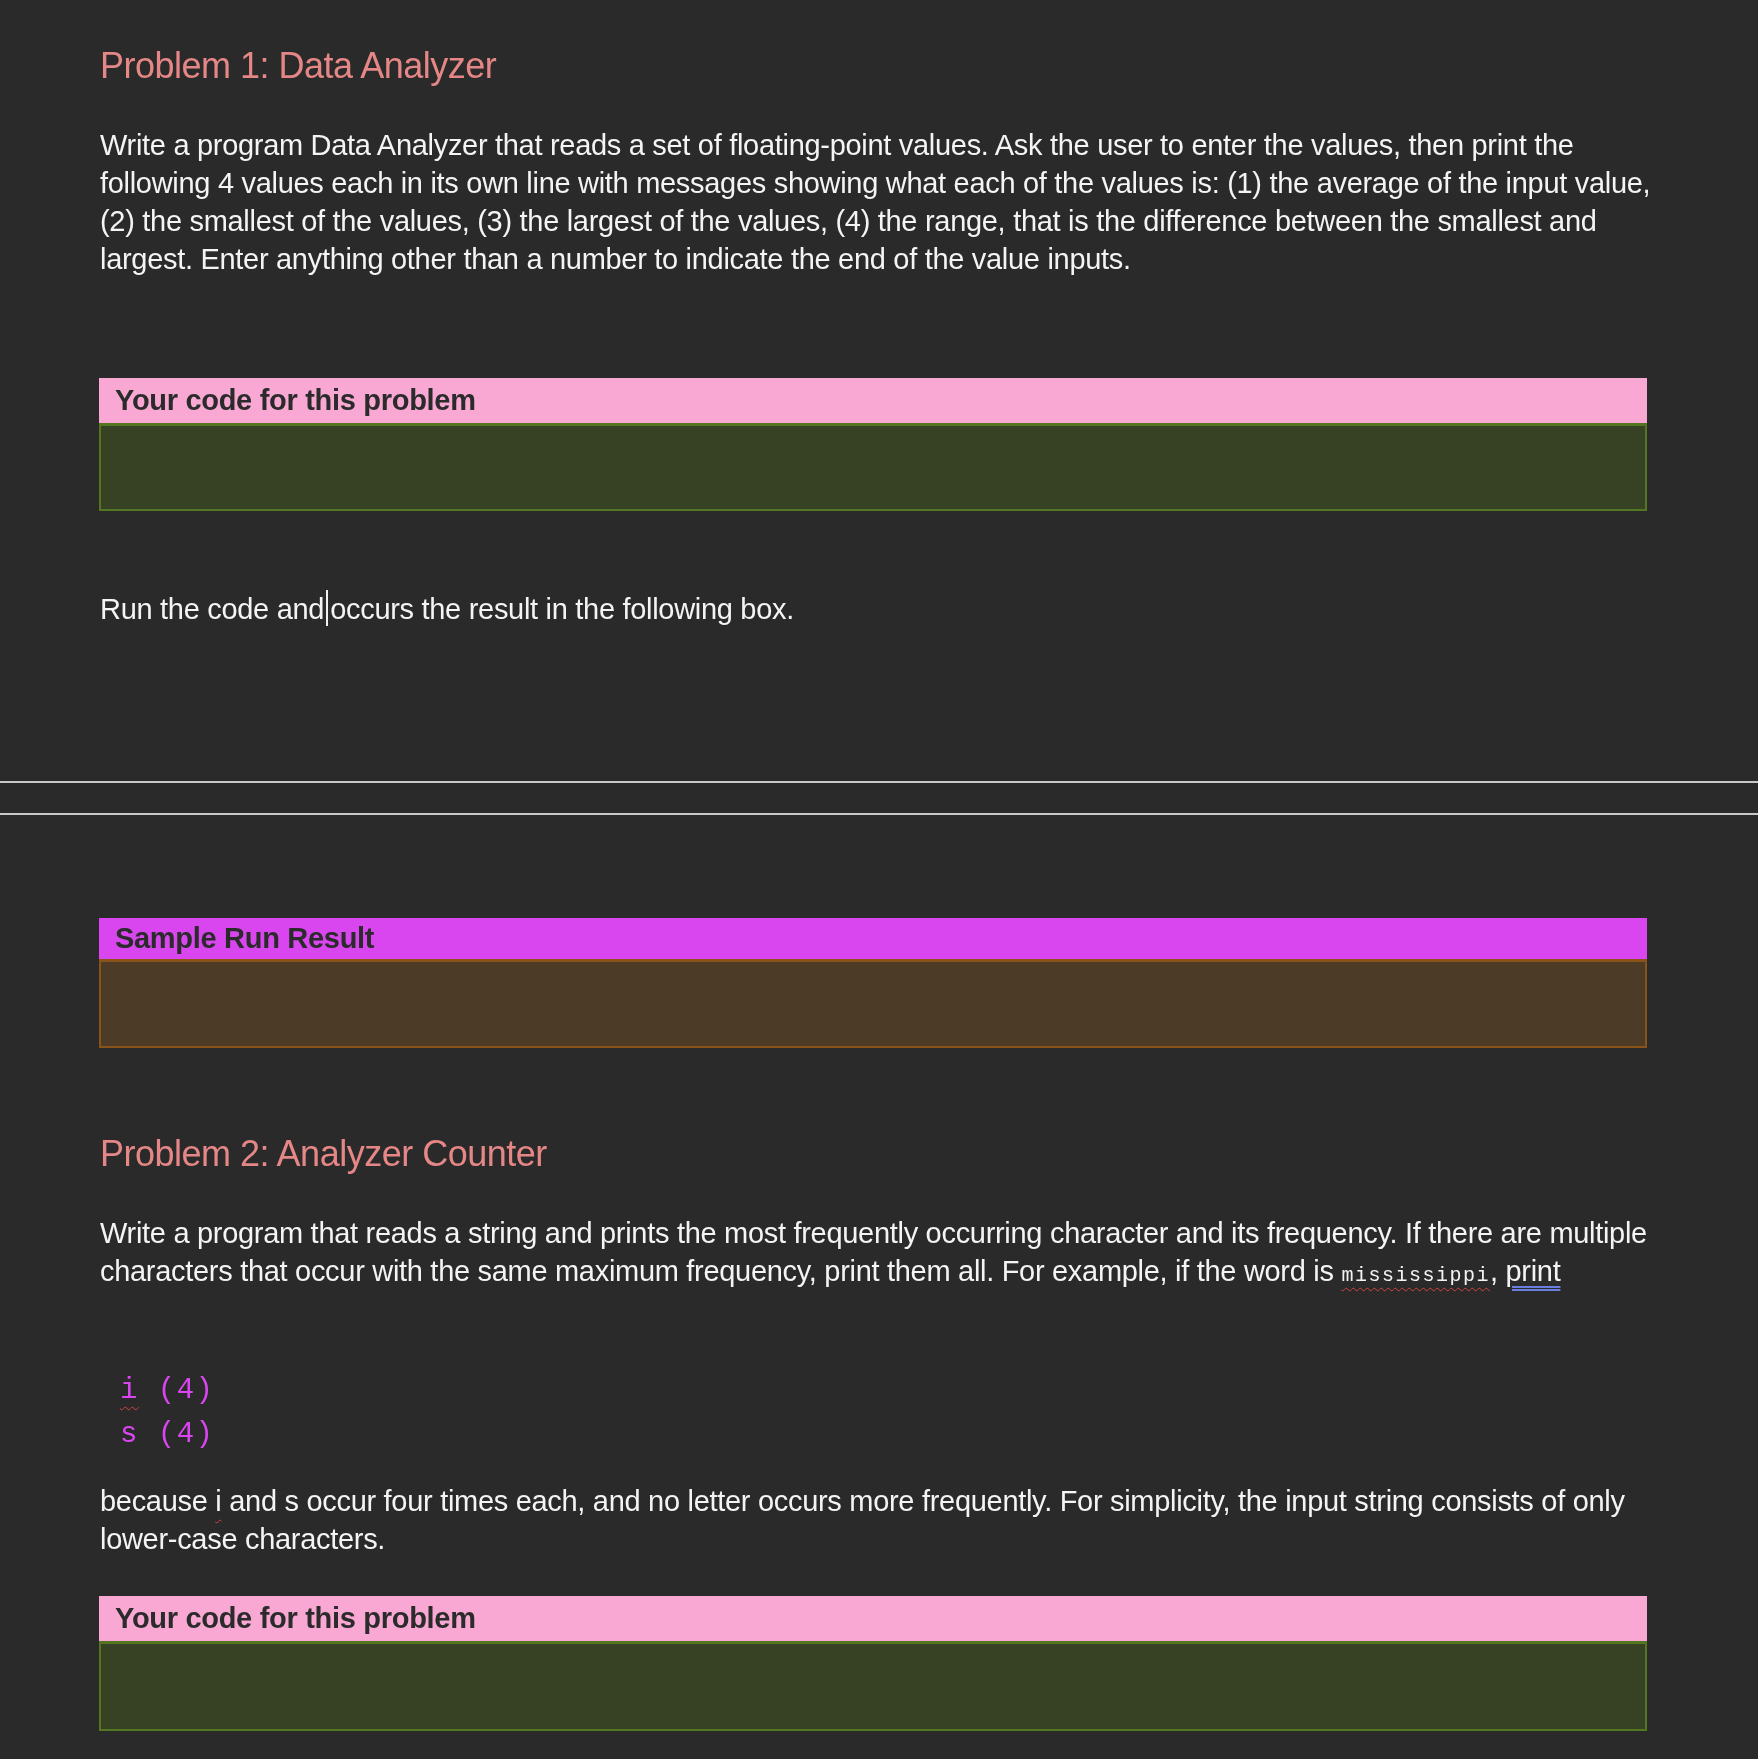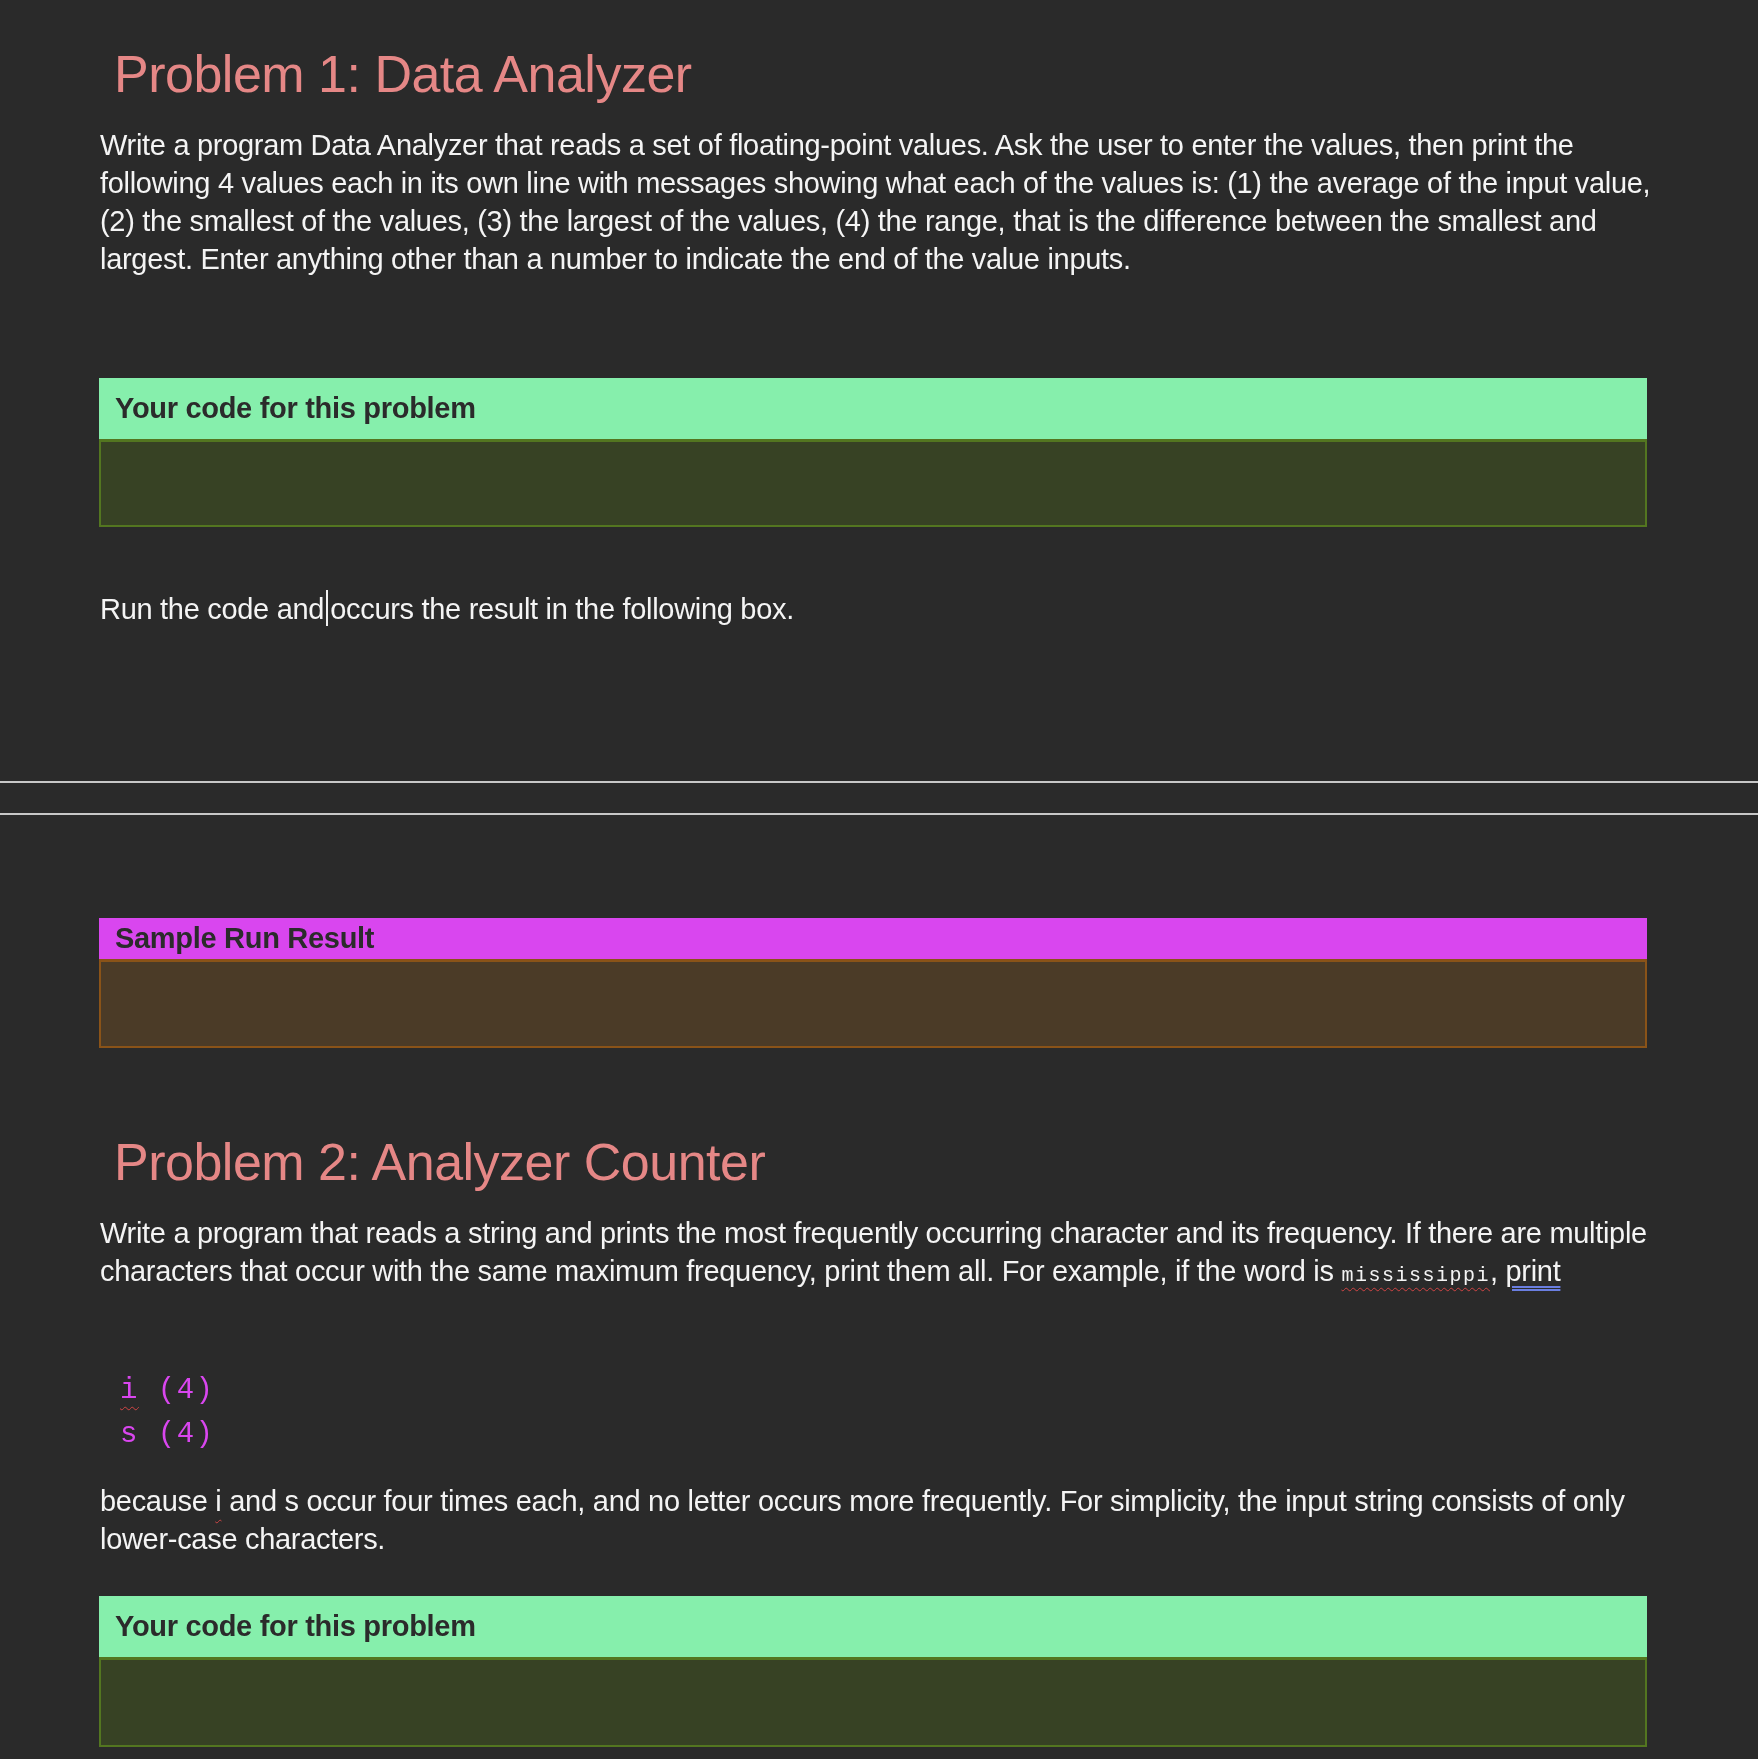--- a/index.html
+++ b/index.html
@@ -10,22 +10,22 @@
     body {
       width: 1758px;
       height: 1759px;
       position: relative;
       overflow: hidden;
       font-family: "Liberation Sans", "DejaVu Sans", sans-serif;
       color: #f2f2f2;
     }
     .abs { position: absolute; }
     .heading {
-      left: 114px;
-      font-size: 52px;
+      left: 100px;
+      font-size: 36px;
       color: #e58786;
       font-weight: normal;
       margin: 0;
       line-height: 1.1;
       white-space: nowrap;
       letter-spacing: -0.5px;
     }
     .para {
       left: 100px;
       width: 1560px;
@@ -47,21 +47,21 @@
       color: #2b2b2b;
       padding-left: 16px;
       box-sizing: border-box;
       display: flex;
       align-items: center;
       letter-spacing: -0.3px;
     }
     .box-body {
       box-sizing: border-box;
     }
-    .green .box-header { background: #86efac; height: 64px; border-bottom: 3px solid #537620; }
+    .green .box-header { background: #f9a8d4; height: 48px; border-bottom: 3px solid #537620; }
     .green .box-body { background: #374224; border: 2px solid #537620; border-top: none; height: 85px; }
     .orange .box-header { background: #d946ef; height: 44px; border-bottom: 3px solid #8a5318; }
     .orange .box-body { background: #4b3b27; border: 2px solid #8a5318; border-top: none; height: 86px; }
     .hrule {
       position: absolute;
       left: 0;
       width: 1758px;
       height: 2px;
       background: #c8c8c8;
     }

